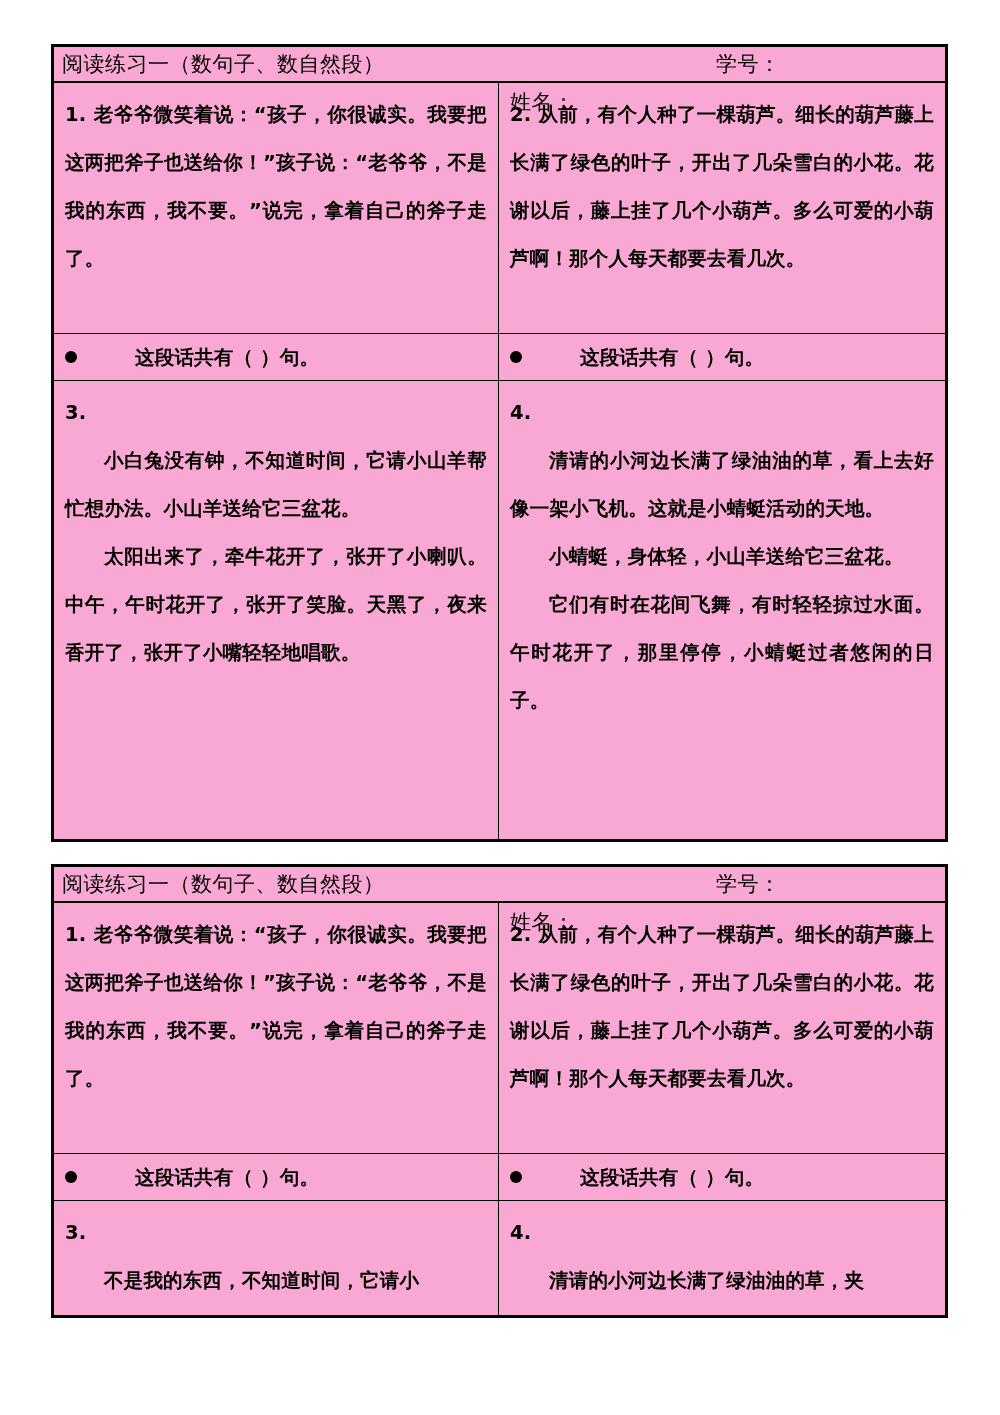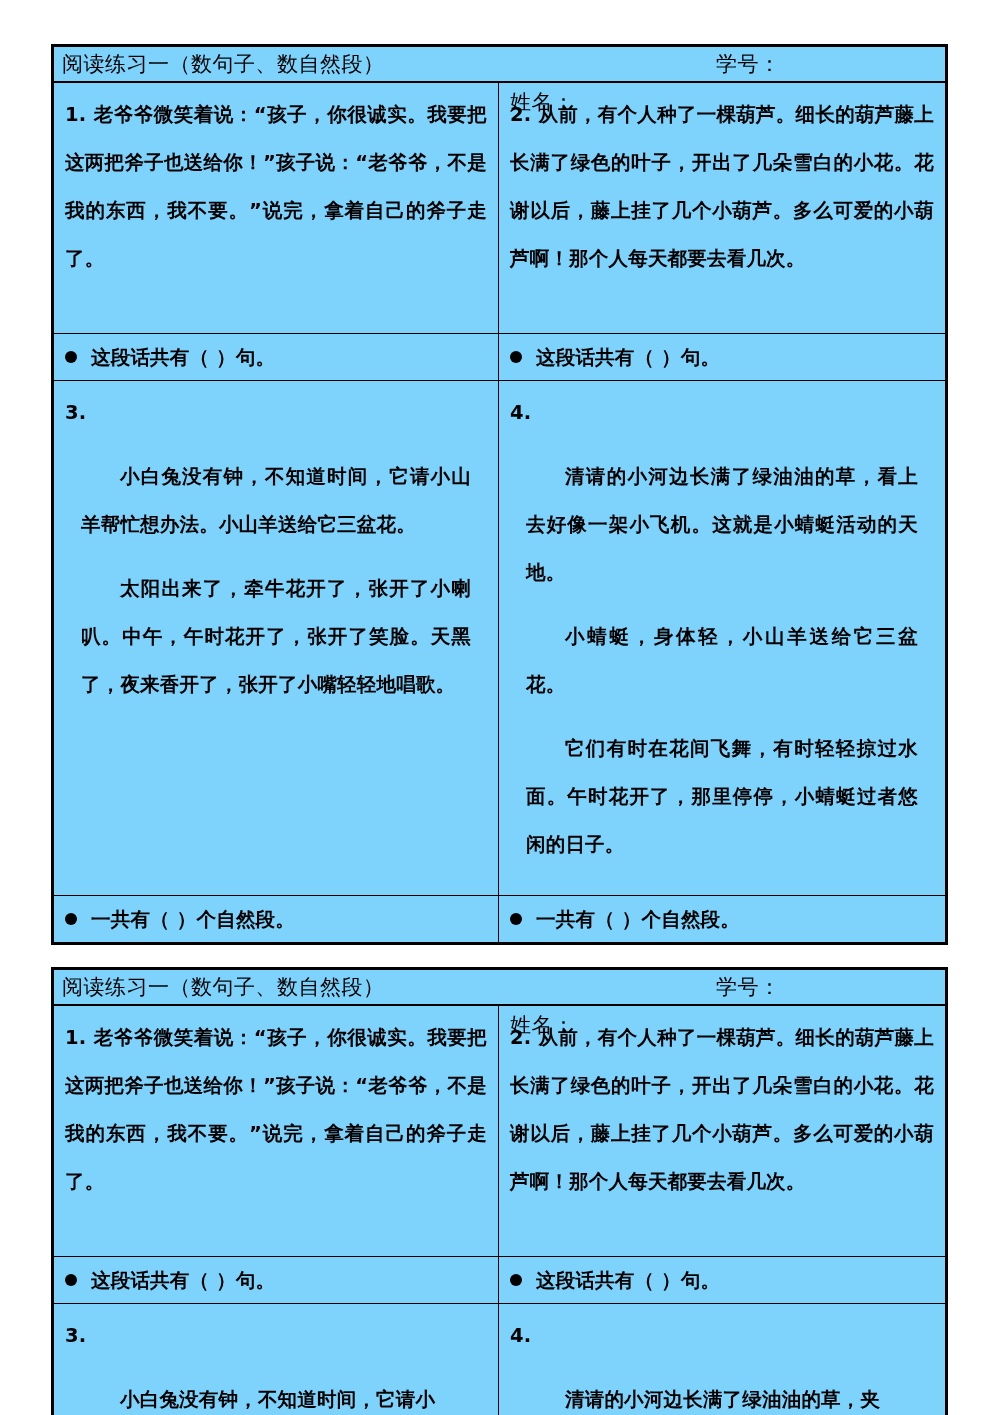--- a/index.html
+++ b/index.html
@@ -30,21 +30,21 @@
     border: 3px solid #000;
     background: #fff;
   }
   .worksheet + .worksheet {
     margin-top: 22px;
   }
   .worksheet td {
     border: 1px solid #000;
     vertical-align: top;
     padding: 0;
-    background: #7dd3fc;
+    background: #f9a8d4;
   }
   .worksheet col.c1 { width: 446px; }
   .worksheet col.c2 { width: 448px; }
 
   
   .hdr-cell {
     height: 34px;
     padding: 0 !important;
     border-bottom: 2px solid #000 !important;
   }
@@ -77,21 +77,21 @@
     letter-spacing: 0.2px;
     text-align: justify;
     text-justify: inter-character;
     word-break: break-all;
   }
   .passage .num {
     font-family: "DejaVu Sans", "Liberation Sans", sans-serif;
     font-weight: bold;
   }
   .passage .para {
-    margin: 16px;
+    margin: 0;
     text-indent: 2em;
     text-align: justify;
     text-justify: inter-character;
     word-break: break-all;
   }
   .passage .numline {
     margin: 0;
     text-indent: 0;
   }
   .passage .flow {
@@ -112,20 +112,21 @@
   }
   .bullet-line {
     display: flex;
     align-items: center;
     height: 46px;
     font-family: "DejaVu Sans", "Liberation Sans", sans-serif;
     font-weight: bold;
     font-size: 19.5px;
     letter-spacing: 0.2px;
     white-space: nowrap;
+    gap: 44px;
   }
   .bullet-dot {
     display: inline-block;
     width: 12px;
     height: 12px;
     border-radius: 50%;
     background: #000;
     margin-right: 14px;
     flex: none;
   }
@@ -182,34 +183,20 @@
           <p class="para">太阳出来了，牵牛花开了，张开了小喇叭。中午，午时花开了，张开了笑脸。天黑了，夜来香开了，张开了小嘴轻轻地唱歌。</p>
         </td>
         <td class="passage">
           <p class="numline"><span class="num">4.</span></p>
           <p class="para">清请的小河边长满了绿油油的草，看上去好像一架小飞机。这就是小蜻蜓活动的天地。</p>
           <p class="para">小蜻蜓，身体轻，小山羊送给它三盆花。</p>
           <p class="para">它们有时在花间飞舞，有时轻轻掠过水面。午时花开了，那里停停，小蜻蜓过者悠闲的日子。</p>
         </td>
       </tr>
 
-      <tr>
-        <td class="bullet-cell">
-          <div class="bullet-line">
-            <span class="bullet-dot"></span>
-            <span>一共有（  ）个自然段。</span>
-          </div>
-        </td>
-        <td class="bullet-cell">
-          <div class="bullet-line">
-            <span class="bullet-dot"></span>
-            <span>一共有（  ）个自然段。</span>
-          </div>
-        </td>
-      </tr>
     </tbody>
   </table>
 
   <table class="worksheet">
     <colgroup>
         <col class="c1">
         <col class="c2">
       </colgroup>
     <tbody>
       <tr>
@@ -242,21 +229,21 @@
           <div class="bullet-line">
             <span class="bullet-dot"></span>
             <span>这段话共有（  ）句。</span>
           </div>
         </td>
       </tr>
 
       <tr class="row-c2">
         <td class="passage">
           <p class="numline"><span class="num">3.</span></p>
-          <p class="para">小白兔没有钟，不知道时间，它请小</p>
+          <p class="para">不是我的东西，不知道时间，它请小</p>
         </td>
         <td class="passage">
           <p class="numline"><span class="num">4.</span></p>
           <p class="para">清请的小河边长满了绿油油的草，夹</p>
         </td>
       </tr>
     </tbody>
   </table>
 
 </div>

